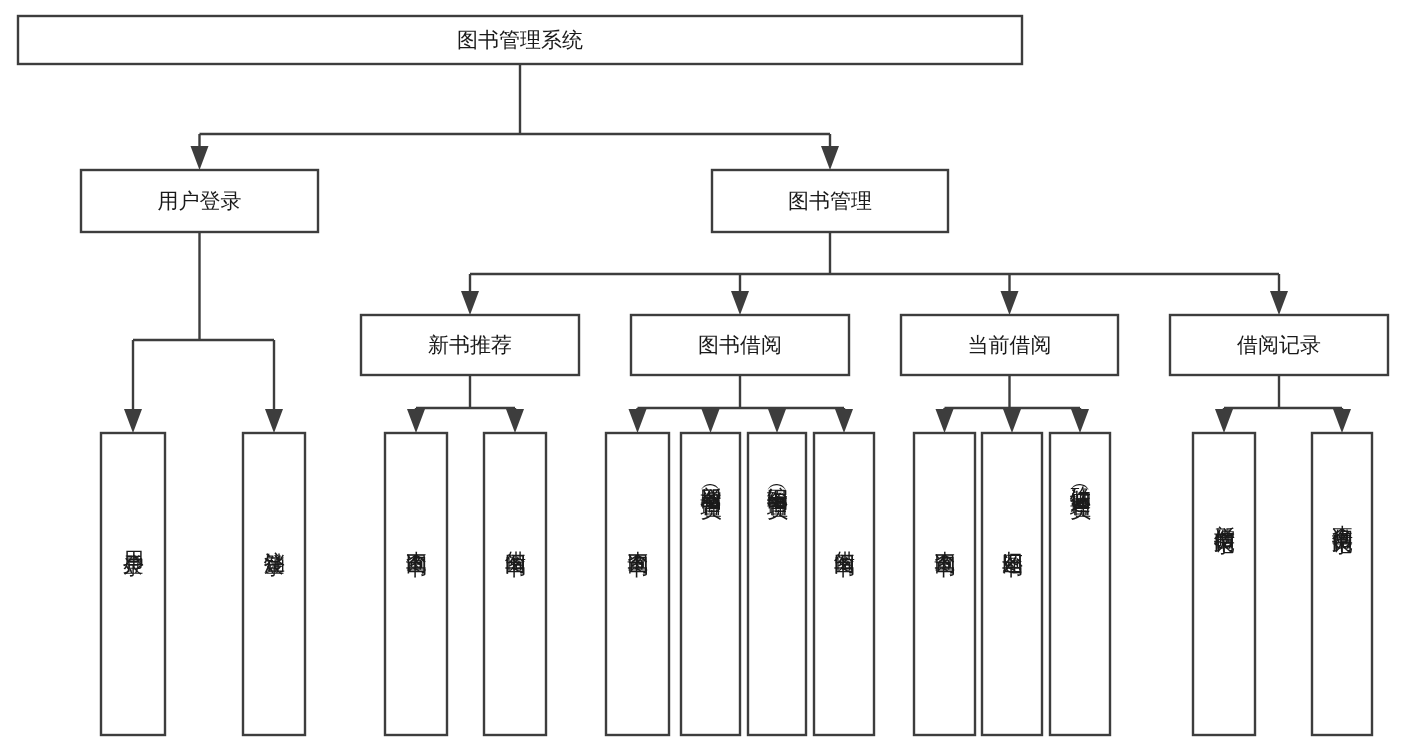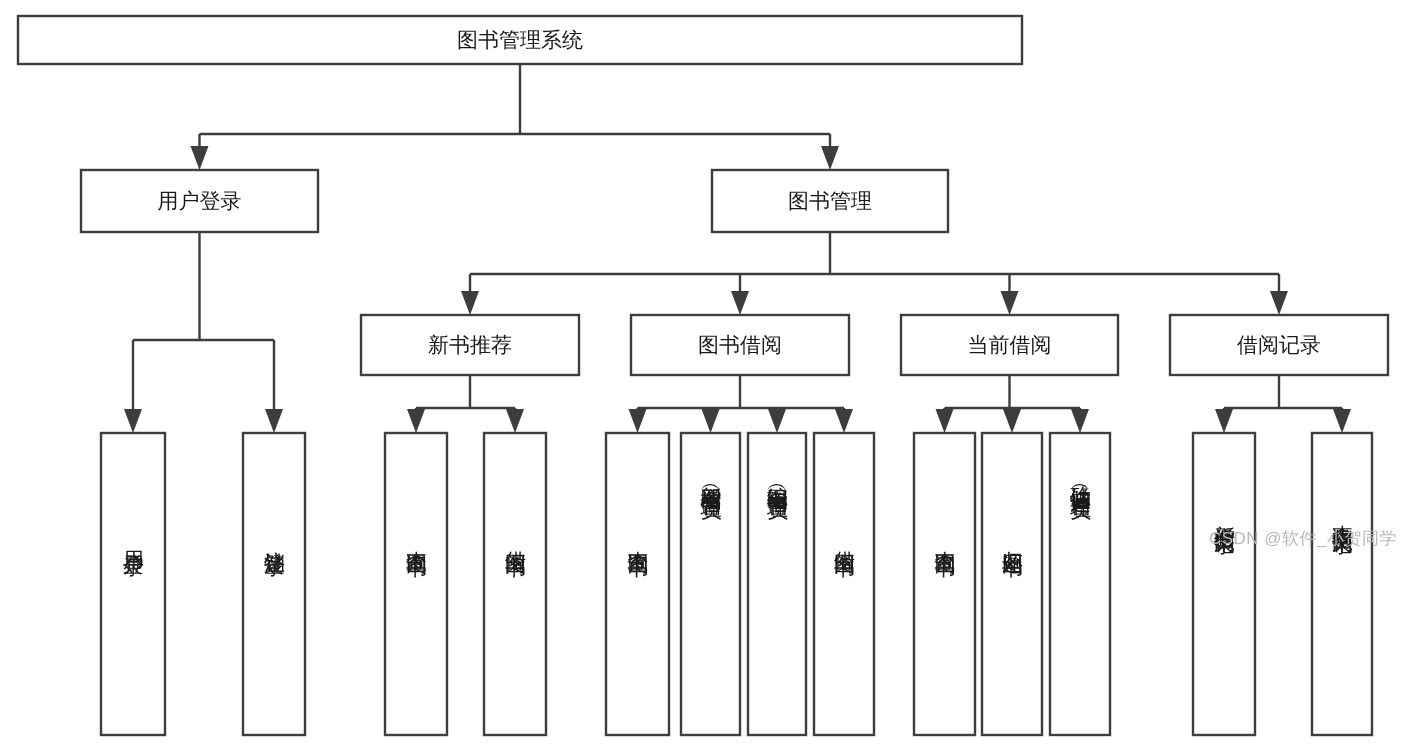--- a/index.html
+++ b/index.html
@@ -205,14 +205,13 @@
         <div class="vert-label">确认归还（管理员）</div>
       </div>
       <div class="vert-label-wrap" style="left: 1193px; top: 508px; width: 62px; height: 282px;">
         <div class="vert-label">新增借阅记录</div>
       </div>
       <div class="vert-label-wrap" style="left: 1312px; top: 508px; width: 60px; height: 282px;">
         <div class="vert-label">查询借阅记录</div>
       </div>
     </div>
 
-  <div id="watermark">CSDN @软件_小贺同学</div>
 </div>
 
 </body></html>

